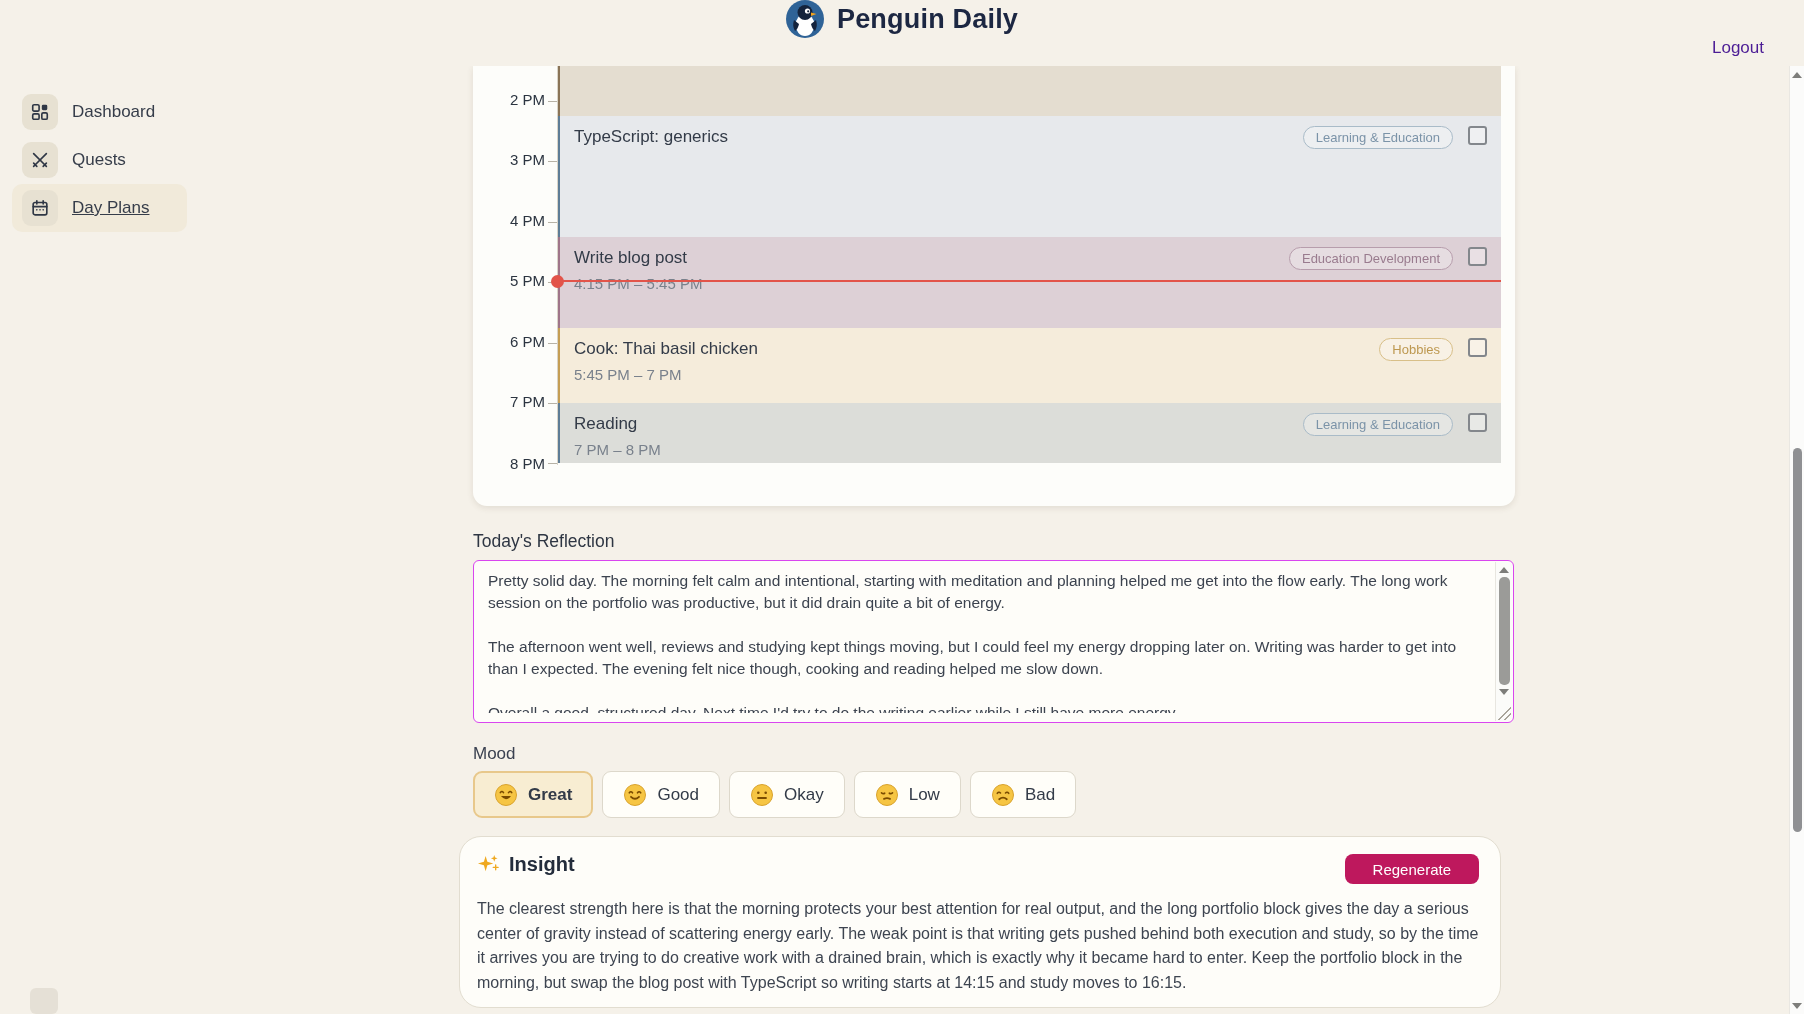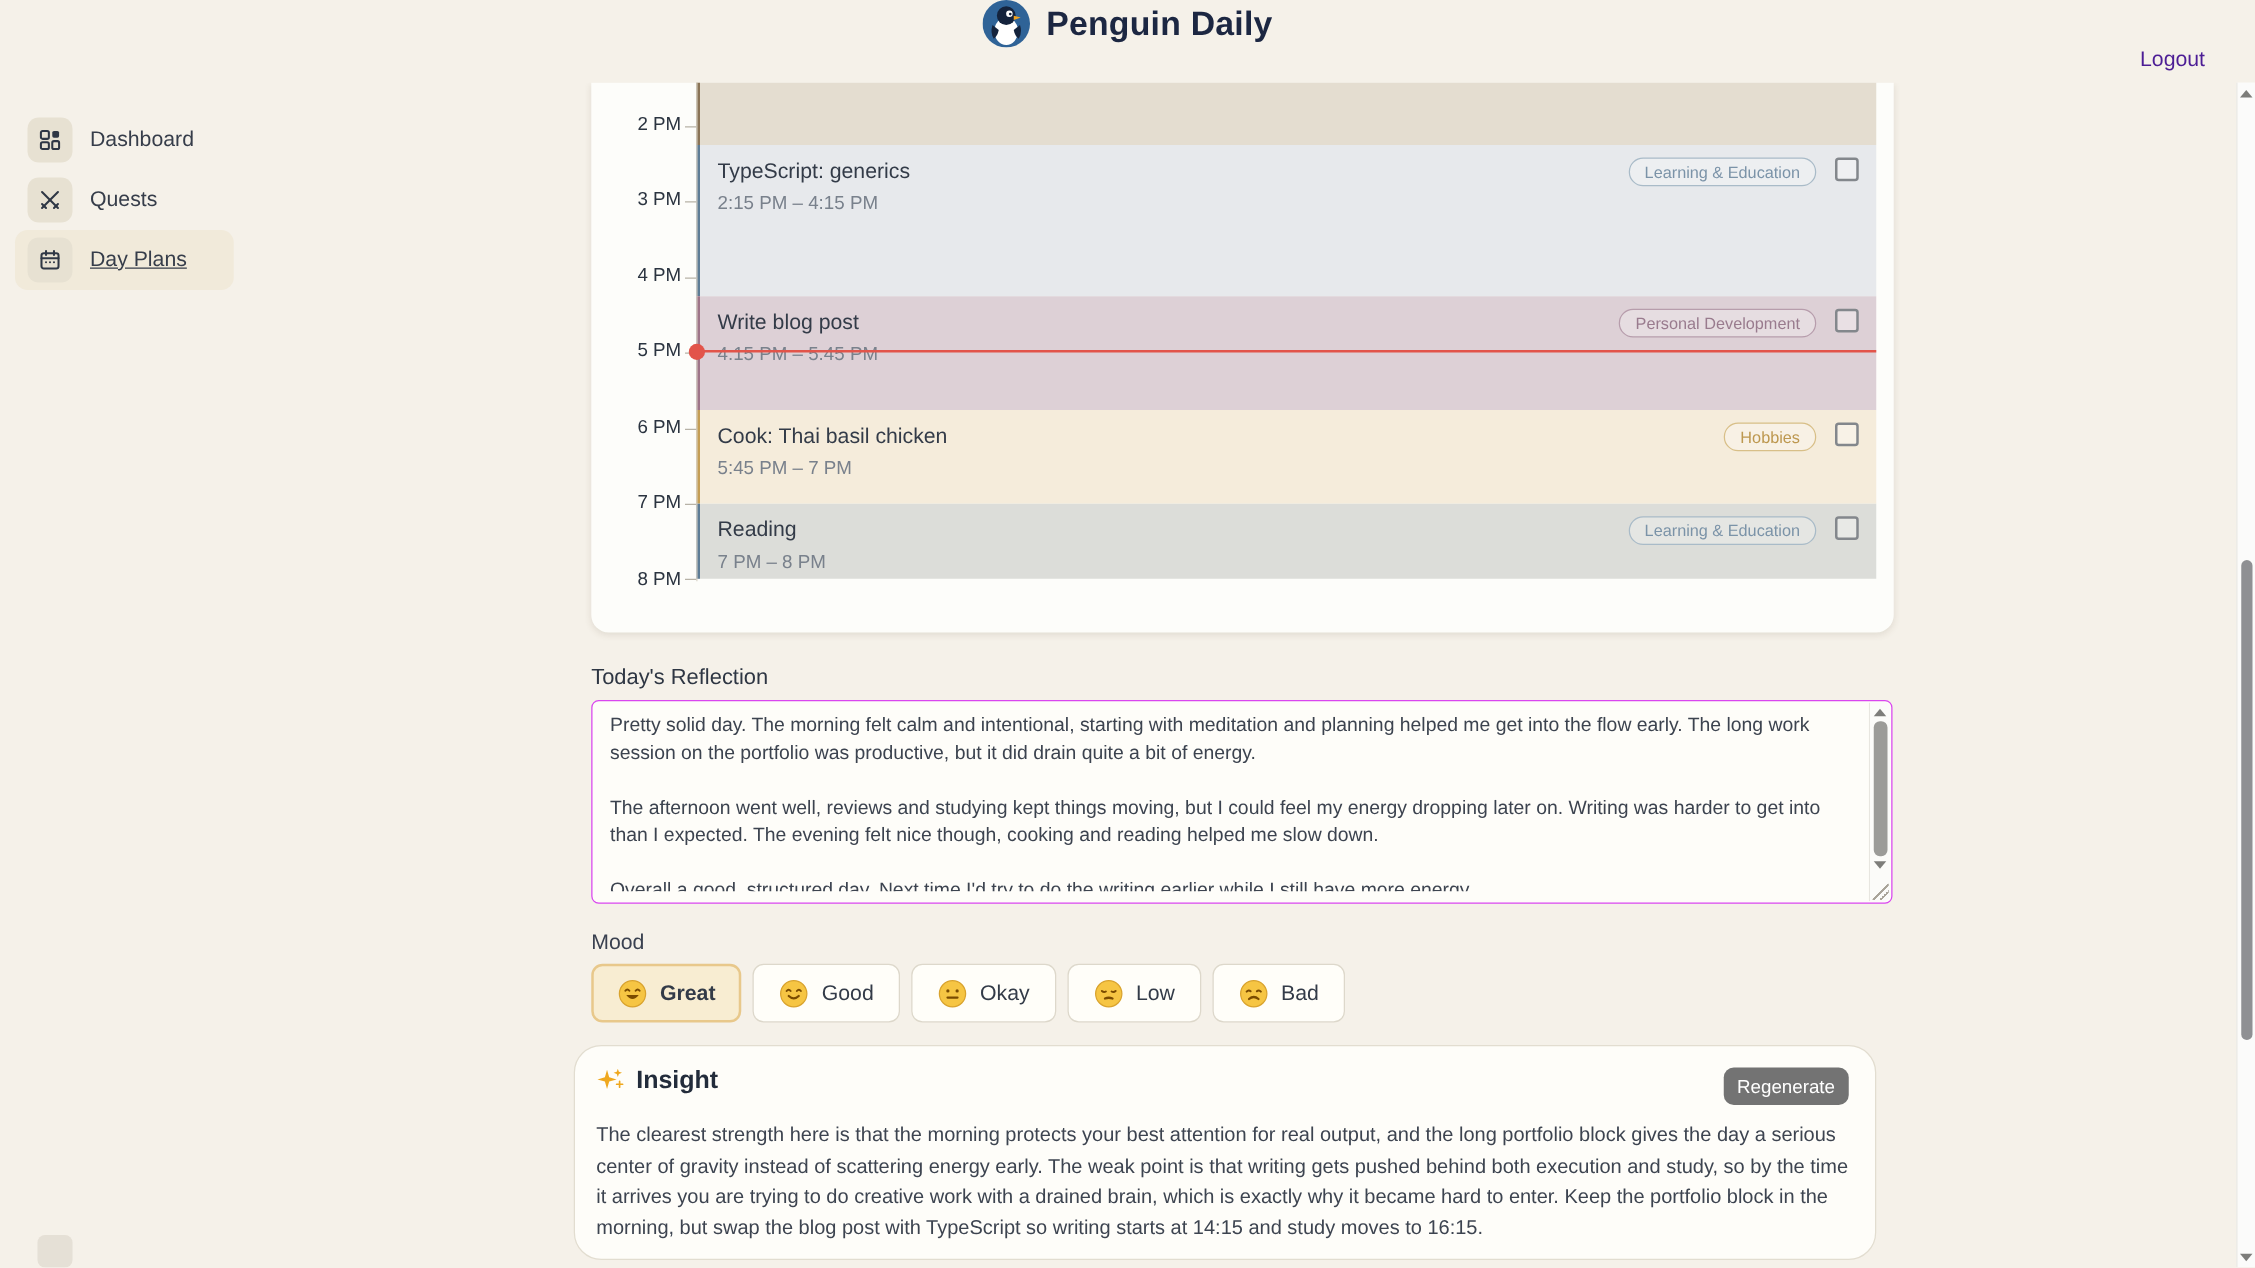--- a/index.html
+++ b/index.html
@@ -80,22 +80,22 @@
   .mood { height:47px; padding:0 20px; border-radius:9px; background:#fffef9;
     border:1px solid #ddd8cb; display:flex; align-items:center; gap:10px;
     font-size:17px; color:#333b48; cursor:pointer; }
   .mood.selected { background:#f8edd2; border:2px solid #e8c88b; font-weight:bold; padding:0 19px; }
 
   
   .insight-card { position:absolute; left:459px; top:836px; width:1042px; height:172px;
     background:#fefdf9; border:1px solid #e2ddd0; border-radius:22px; }
   .insight-head { position:absolute; left:17px; top:16px; display:flex; align-items:center;
     gap:9px; font-size:20px; font-weight:bold; color:#232c3b; }
-  .regen { position:absolute; right:21px; top:17px; height:30px; padding:0 11px;
-    background:#737373; color:#fff; border:none; border-radius:8px;
+  .regen { position:absolute; right:21px; top:17px; height:30px; padding:0 28px;
+    background:#be185d; color:#fff; border:none; border-radius:8px;
     font-size:15px; font-family:"Liberation Sans",sans-serif;
     display:flex; align-items:center; cursor:pointer; }
   .insight-text { position:absolute; left:17px; top:60px; width:1010px;
     font-size:16px; line-height:24.5px; color:#3d4450; }
 
   
   .pagebar { position:absolute; right:0; top:66px; width:15px; height:948px;
     background:#fbfbfa; border-left:1px solid #e9e7e2; z-index:60; }
   .pb-thumb { position:absolute; left:3px; top:382px; width:9px; height:384px;
     border-radius:5px; background:#8f9093; cursor:grab; }
@@ -170,28 +170,27 @@
 </div>
 
 <div class="card">
 
   <div class="event ev0">
     <div class="ev-title"></div>
 
   </div>
   <div class="event ev1">
     <div class="ev-title">TypeScript: generics</div>
-    <div class="ev-time">2:15 PM – 4:15 PM</div>
     <span class="badge">Learning &amp; Education</span>
     <span class="checkbox"></span>
   </div>
   <div class="event ev2">
     <div class="ev-title">Write blog post</div>
     <div class="ev-time">4:15 PM – 5:45 PM</div>
-    <span class="badge">Personal Development</span>
+    <span class="badge">Education Development</span>
     <span class="checkbox"></span>
   </div>
   <div class="event ev3">
     <div class="ev-title">Cook: Thai basil chicken</div>
     <div class="ev-time">5:45 PM – 7 PM</div>
     <span class="badge">Hobbies</span>
     <span class="checkbox"></span>
   </div>
   <div class="event ev4">
     <div class="ev-title">Reading</div>

